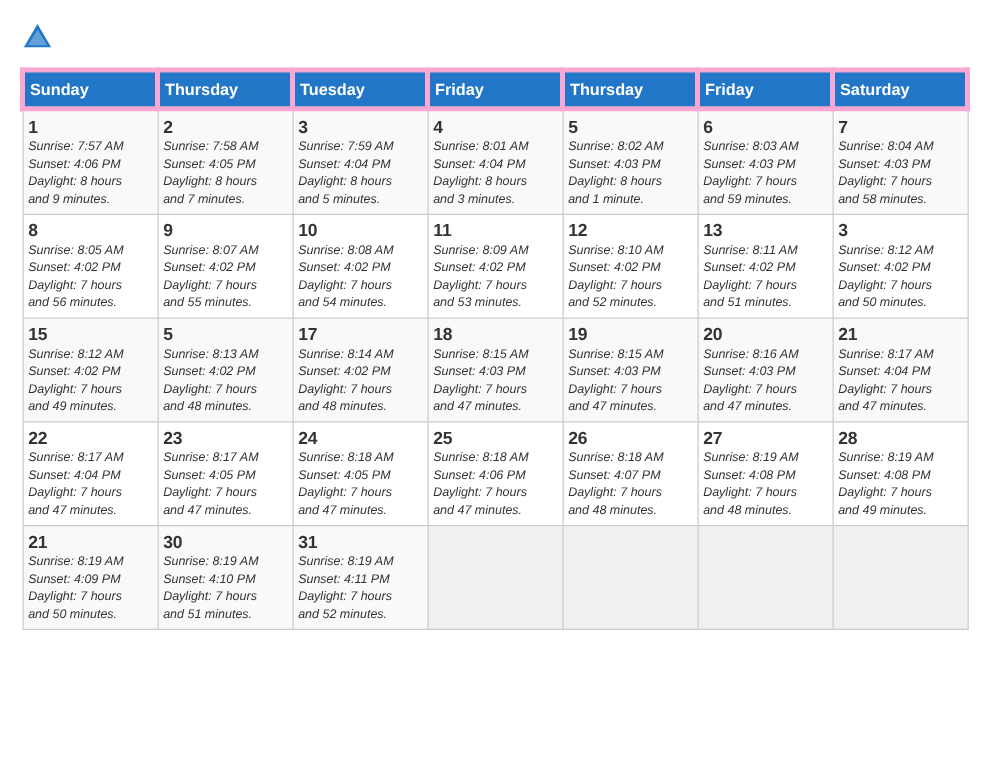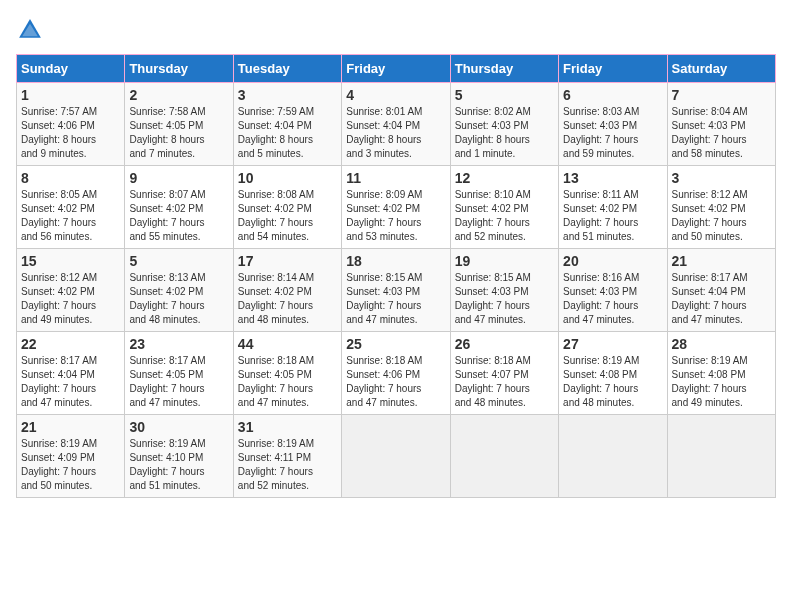--- a/index.html
+++ b/index.html
@@ -49,21 +49,21 @@
       border-collapse: collapse;
       font-size: 11px;
     }
     thead tr th {
       background-color: #2176c7;
       color: #fff;
       padding: 6px 4px;
       text-align: left;
       font-size: 13px;
       font-weight: bold;
-      border: 1px solid #f9a8d4;
+      border: 4px solid #f9a8d4;
     }
     tbody tr td {
       border: 1px solid #ccc;
       padding: 4px 4px;
       vertical-align: top;
       background: #fff;
       min-width: 90px;
     }
     tbody tr:nth-child(odd) td {
       background: #f9f9f9;
@@ -72,20 +72,21 @@
       font-size: 14px;
       font-weight: bold;
       color: #333;
       display: block;
       margin-bottom: 2px;
     }
     .day-info {
       font-size: 10px;
       color: #333;
       line-height: 1.4;
+      font-style: italic;
     }
     td.empty {
       background: #f0f0f0 !important;
     }
   </style>
 </head>
 <body>
 
 <div class="header">
   <div class="logo">
@@ -210,21 +211,21 @@
       <tr>
         <td>
           <span class="day-num">22</span>
           <div class="day-info">Sunrise: 8:17 AM<br>Sunset: 4:04 PM<br>Daylight: 7 hours<br>and 47 minutes.</div>
         </td>
         <td>
           <span class="day-num">23</span>
           <div class="day-info">Sunrise: 8:17 AM<br>Sunset: 4:05 PM<br>Daylight: 7 hours<br>and 47 minutes.</div>
         </td>
         <td>
-          <span class="day-num">44</span>
+          <span class="day-num">24</span>
           <div class="day-info">Sunrise: 8:18 AM<br>Sunset: 4:05 PM<br>Daylight: 7 hours<br>and 47 minutes.</div>
         </td>
         <td>
           <span class="day-num">25</span>
           <div class="day-info">Sunrise: 8:18 AM<br>Sunset: 4:06 PM<br>Daylight: 7 hours<br>and 47 minutes.</div>
         </td>
         <td>
           <span class="day-num">26</span>
           <div class="day-info">Sunrise: 8:18 AM<br>Sunset: 4:07 PM<br>Daylight: 7 hours<br>and 48 minutes.</div>
         </td>

